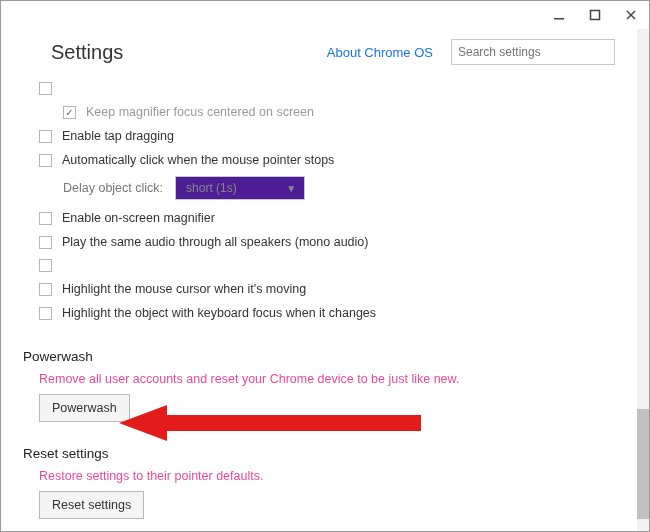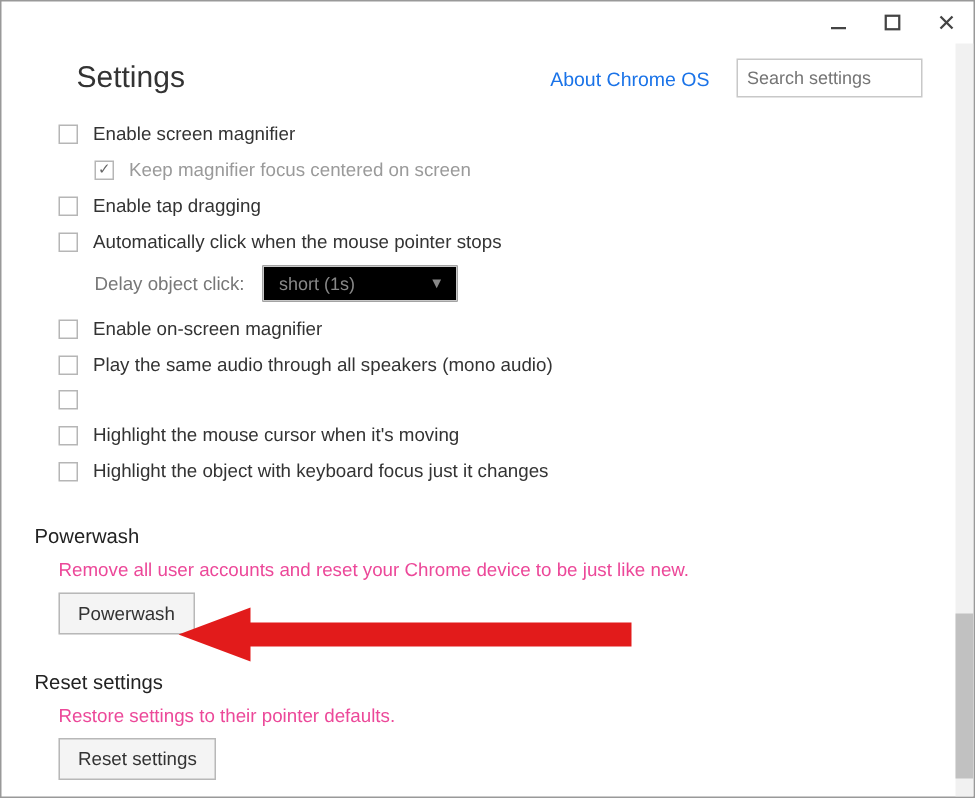--- a/index.html
+++ b/index.html
@@ -55,21 +55,21 @@
   }
   .header-spacer { flex: 1 1 auto; }
   .about-link {
     color: #1a73e8;
     font-size: 13px;
     margin-right: 18px;
   }
   .search-box {
     border: 1px solid #c8c8c8;
     height: 26px;
-    width: 124px;
+    width: 164px;
     padding: 2px 6px;
     font-size: 12px;
     color: #777;
     background: #fff;
   }
   .section {
     padding: 4px 22px 6px 22px;
   }
   .checkbox-row {
     display: flex;
@@ -101,21 +101,21 @@
   }
   .delay-row {
     display: flex;
     align-items: center;
     padding: 4px 0 6px 40px;
     font-size: 12.5px;
     color: #777;
   }
   .select-box {
     border: 1px solid #c8c8c8;
-    background: #000000;
+    background: #4c1d95;
     color: #888;
     font-size: 12px;
     height: 24px;
     width: 130px;
     margin-left: 12px;
     display: flex;
     align-items: center;
     justify-content: space-between;
     padding: 0 8px 0 10px;
   }
@@ -205,21 +205,20 @@
   <div class="header-row">
     <div class="page-title">Settings</div>
     <div class="header-spacer"></div>
     <div class="about-link">About Chrome OS</div>
     <input class="search-box" type="text" placeholder="Search settings" style="">
   </div>
 
   <div class="section">
     <div class="checkbox-row">
       <span class="chk"></span>
-      <span>Enable screen magnifier</span>
     </div>
     <div class="checkbox-row sub">
       <span class="chk checked"></span>
       <span>Keep magnifier focus centered on screen</span>
     </div>
     <div class="checkbox-row">
       <span class="chk"></span>
       <span>Enable tap dragging</span>
     </div>
     <div class="checkbox-row">
@@ -243,21 +242,21 @@
     </div>
     <div class="checkbox-row">
       <span class="chk"></span>
     </div>
     <div class="checkbox-row">
       <span class="chk"></span>
       <span>Highlight the mouse cursor when it's moving</span>
     </div>
     <div class="checkbox-row">
       <span class="chk"></span>
-      <span>Highlight the object with keyboard focus just it changes</span>
+      <span>Highlight the object with keyboard focus when it changes</span>
     </div>
   </div>
 
   <div class="group-title">Powerwash</div>
   <div class="group-body">
     <div class="group-desc">Remove all user accounts and reset your Chrome device to be just like new.</div>
     <button class="btn">Powerwash</button>
   </div>
 
   <div class="group-title">Reset settings</div>

